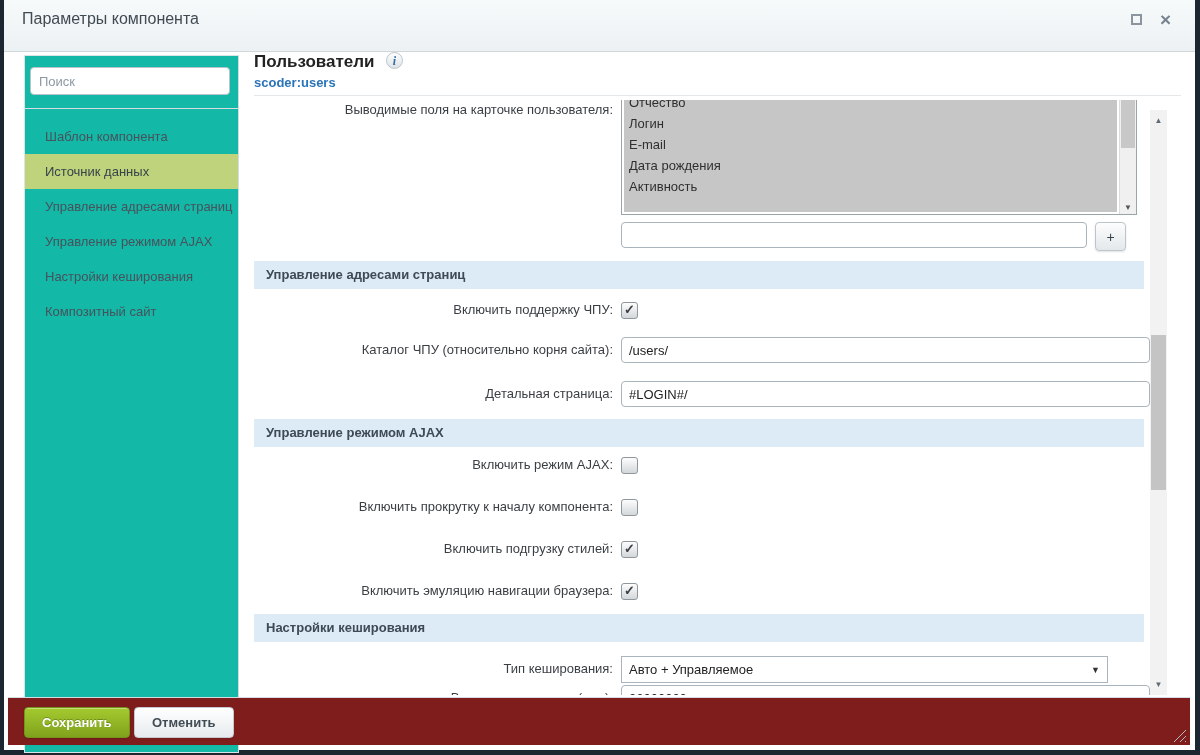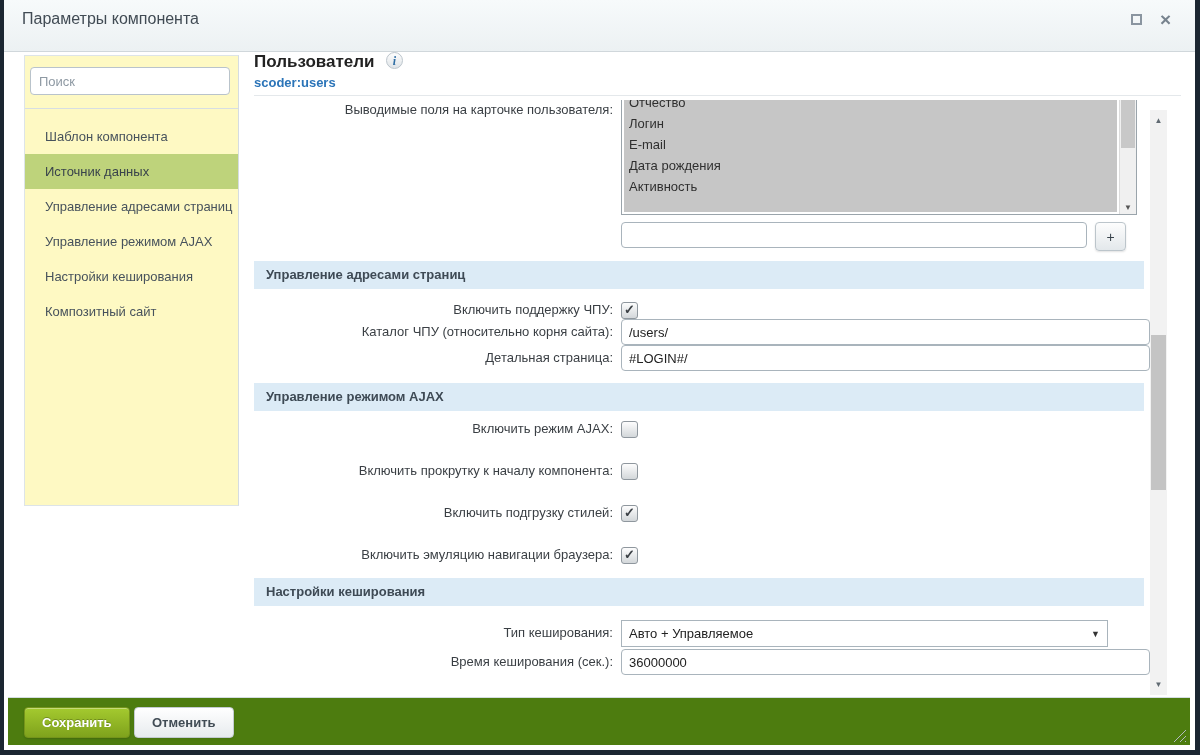--- a/index.html
+++ b/index.html
@@ -9,22 +9,22 @@
 
   
   .titlebar { position:absolute; left:0; right:0; top:0; height:52px;
     background:linear-gradient(#f7fafb,#ecf1f3); border-bottom:1px solid #d0d7db; }
   .titlebar .title { position:absolute; left:18px; top:0; line-height:38px; font-size:16px; color:#414b54; }
   .win-controls { position:absolute; right:24px; top:0; height:38px; display:flex; align-items:center; gap:18px; }
   .wc-max { width:11px; height:11px; border:2px solid #8a95a0; display:inline-block; }
   .wc-close { font-size:19px; color:#77838e; font-weight:bold; line-height:1; cursor:default; }
 
   
-  .sidebar { position:absolute; left:20px; top:55px; width:215px; height:451px;
-    background:#fef9c3; border:1px solid #dde4e8; border-right:1px solid #d5dce1; }
+  .sidebar { position:absolute; left:20px; top:55px; width:215px; height:698px;
+    background:#14b8a6; border:1px solid #dde4e8; border-right:1px solid #d5dce1; }
   .side-search { display:block; margin:11px 8px 0 5px; width:200px; height:28px; border:1px solid #b9c3cb; border-radius:4px;
     padding:0 8px; font-size:13px; color:#444; background:#fff; font-family:"Liberation Sans",sans-serif; }
   .side-search::placeholder { color:#8e99a3; }
   .side-divider { height:1px; background:#d7dee3; margin:13px 0 10px 0; }
   .side-item { height:35px; line-height:35px; padding-left:20px; font-size:13px; color:#47525c; cursor:pointer; white-space:nowrap; }
   .side-item.selected { background:#bed37b; color:#39434b; }
 
   
   .main-head { position:absolute; left:250px; top:52px; right:58px; }
   .main-title { font-size:17px; font-weight:bold; color:#222; display:inline-block; }
@@ -57,37 +57,37 @@
 
   .band { margin-top:10px; height:28px; width:890px; background:#dcebf6; line-height:28px; padding-left:12px;
     font-size:13px; font-weight:bold; color:#3e4a55; }
 
   .chk-row { margin-top:13px; align-items:flex-start; }
   .chk-gap { margin-top:25px; }
   .cbox { appearance:none; -webkit-appearance:none; width:17px; height:17px; border:1px solid #8f979e; border-radius:3px;
     background:linear-gradient(#fdfdfd,#d3d7da); position:relative; cursor:pointer; flex:0 0 17px; }
   .cbox:checked::before { content:"✓"; position:absolute; left:2px; top:-1px; font-size:13px; font-weight:bold; color:#3c4146; }
 
-  .txt-row { align-items:flex-start; }
+  .txt-row { margin-top:18px; align-items:flex-start; }
   .txt-label { padding-top:5px; }
   .f-input { width:560px; height:26px; border:1px solid #a9b4bc; border-radius:4px; padding:0 7px; font-size:13px; color:#222; background:#fff; font-family:"Liberation Sans",sans-serif;}
 
   .sel-wrap { position:relative; width:487px; }
   .f-select { appearance:none; -webkit-appearance:none; width:487px; height:27px; border:1px solid #a9b4bc; border-radius:0;
     padding:0 22px 0 7px; font-size:13px; color:#222; background:#fff; font-family:"Liberation Sans",sans-serif; }
   .sel-arrow { position:absolute; right:8px; top:9px; font-size:9px; color:#333; pointer-events:none; }
 
   
   .v-scrollbar { position:absolute; left:1146px; top:110px; width:17px; height:585px; background:#f2f2f2; }
   .v-arrow { position:absolute; left:0; right:0; text-align:center; font-size:8px; color:#606a72; }
   .v-arrow.up { top:6px; } .v-arrow.down { bottom:6px; }
   .v-thumb { position:absolute; left:1px; right:1px; top:225px; height:155px; background:#c4c4c4; }
 
   
-  .footer { position:absolute; left:4px; right:5px; bottom:5px; height:48px; background:#4d7c0f; border-top:1px solid #d4dde2; }
+  .footer { position:absolute; left:4px; right:5px; bottom:5px; height:48px; background:#7f1d1d; border-top:1px solid #d4dde2; }
   .btn { height:31px; border-radius:4px; font-size:13px; font-weight:bold; padding:0 17px; cursor:pointer; font-family:"Liberation Sans",sans-serif; }
   .btn-save { position:absolute; left:16px; top:9px; color:#fff; text-shadow:0 -1px 0 rgba(0,0,0,.25);
     background:linear-gradient(#a4ca2f,#7fa21c); border:1px solid #75941b; box-shadow:inset 0 1px 0 rgba(255,255,255,.35), 0 1px 2px rgba(0,0,0,.15); }
   .btn-cancel { position:absolute; left:126px; top:9px; color:#414c55;
     background:linear-gradient(#ffffff,#e7ebee); border:1px solid #c3cbd1; box-shadow:0 1px 2px rgba(0,0,0,.08); }
   .resize-grip { position:absolute; right:4px; bottom:3px; width:14px; height:14px;
     background:repeating-linear-gradient(135deg, transparent 0 3px, #b2bac0 3px 4px);
     clip-path:polygon(100% 0, 100% 100%, 0 100%); cursor:nwse-resize; }
 </style>
 </head>

